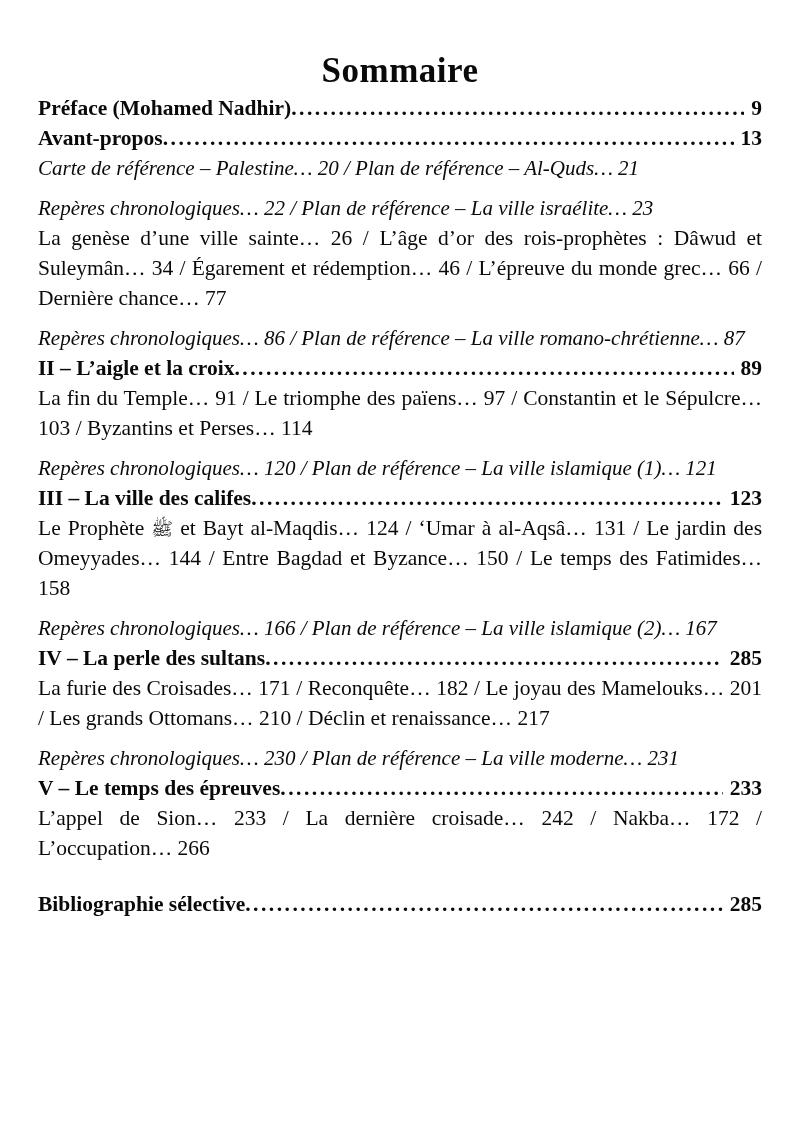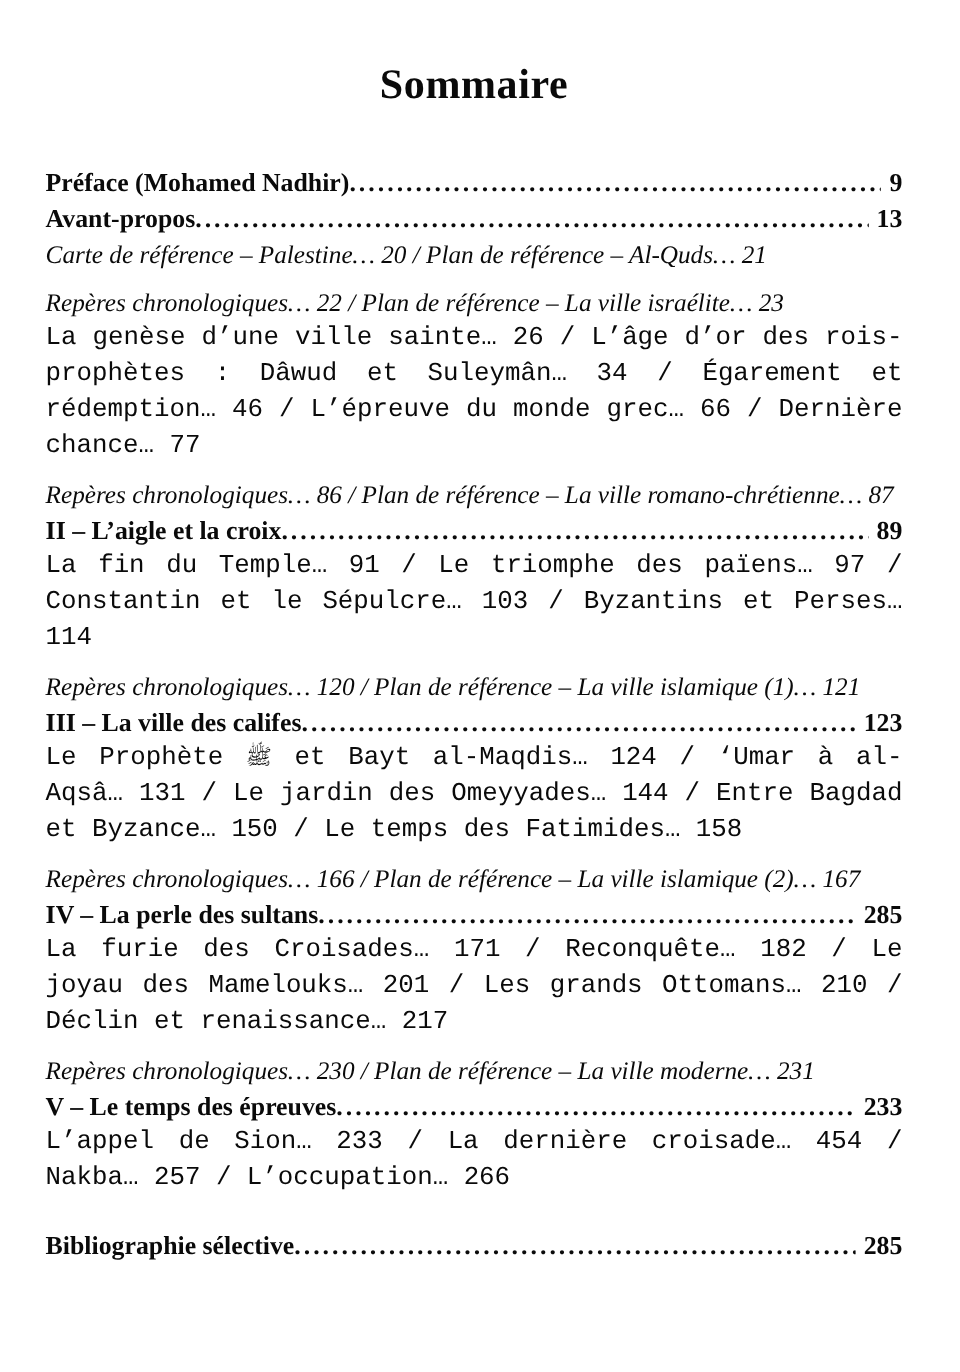--- a/index.html
+++ b/index.html
@@ -8,32 +8,32 @@
     background: #ffffff;
   }
   body {
     width: 800px;
     height: 1143px;
     color: #0a0a0a;
     font-family: "Liberation Serif", "DejaVu Serif", serif;
     overflow: hidden;
   }
   .page {
-    padding: 48px 48px 0 38px;
+    padding: 48px 38px 0 38px;
     box-sizing: border-box;
   }
   .doc-title {
     margin: 0;
     font-size: 35px;
     line-height: 45px;
     font-weight: bold;
     text-align: center;
     letter-spacing: 0.5px;
   }
-  .front { margin-top: 44px; }
+  .front { }
   .chapter { margin-top: 10px; }
   .back { margin-top: 26px; }
 
   .toc-row {
     display: flex;
     align-items: baseline;
     font-weight: bold;
     font-size: 21.5px;
     line-height: 30px;
   }
@@ -57,21 +57,20 @@
     margin: 0;
     font-style: italic;
     font-size: 21px;
     line-height: 30px;
   }
   .sections {
     margin: 0;
     font-size: 21.5px;
     line-height: 30px;
     text-align: justify;
-    font-family: Liberation Mono, monospace;
   }
   .honorific {
     font-size: 18px;
     line-height: 1;
   }
 </style>
 </head>
 <body>
 
 <div class="page">
@@ -127,21 +126,21 @@
     <p class="sections">La furie des Croisades… 171 / Reconquête… 182 / Le joyau des Mamelouks… 201 / Les grands Ottomans… 210 / Déclin et renaissance… 217</p>
   </div>
 
   <div class="chapter">
     <p class="refline">Repères chronologiques… 230 / Plan de référence – La ville moderne… 231</p>
     <div class="toc-row">
       <span class="label">V – Le temps des épreuves</span>
       <span class="dots"></span>
       <span class="pagenum">233</span>
     </div>
-    <p class="sections">L’appel de Sion… 233 / La dernière croisade… 454 / Nakba… 257 / L’occupation… 266</p>
+    <p class="sections">L’appel de Sion… 233 / La dernière croisade… 242 / Nakba… 172 / L’occupation… 266</p>
   </div>
 
   <div class="back">
     <div class="toc-row">
       <span class="label">Bibliographie sélective</span>
       <span class="dots"></span>
       <span class="pagenum">285</span>
     </div>
   </div>
 

